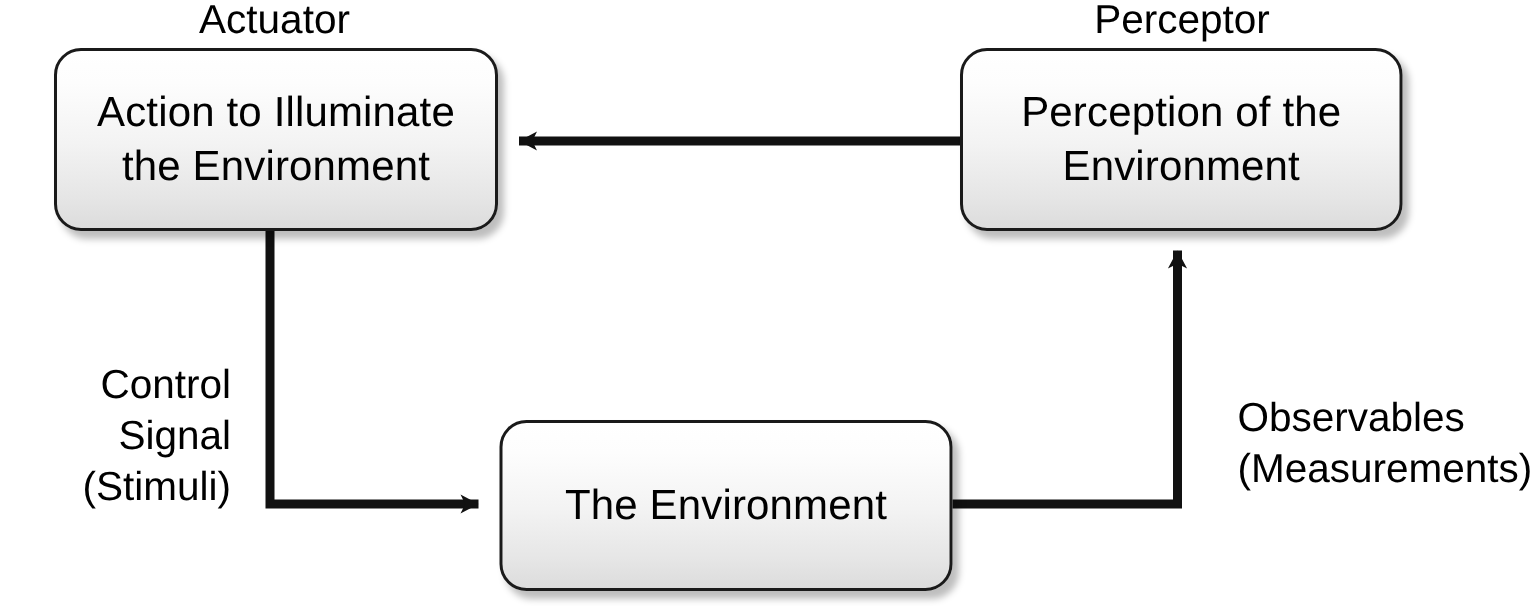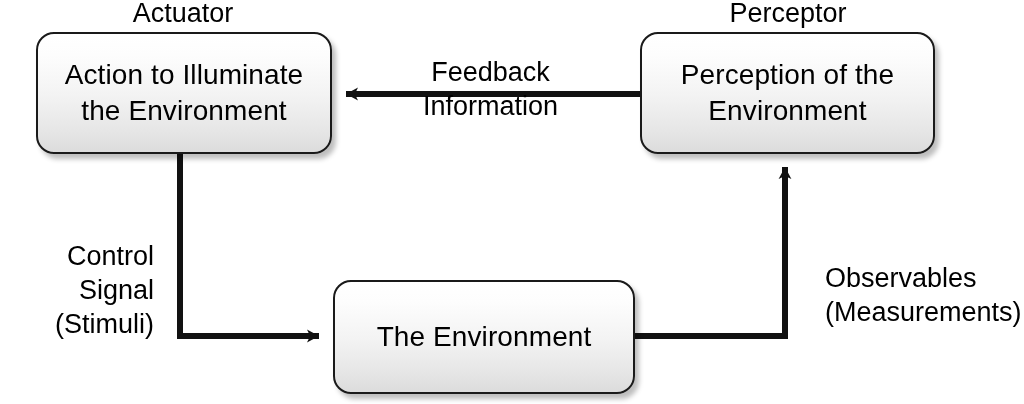--- a/index.html
+++ b/index.html
@@ -124,22 +124,20 @@
 
   <div class="node-box" style="left:8px; top:32px; width:296px; height:122px;">
     <span class="node-label">Action to Illuminate
 the Environment</span>
   </div>
 
   <div class="node-box" style="left:305px; top:280px; width:302px; height:114px;">
     <span class="node-label">The Environment</span>
   </div>
 
-  <div class="edge-label" style="left:330px; top:55px; width:265px;">Feedback
-Information</div>
 
   <div class="caption right" style="left:-4px; top:240px; width:130px;">Control
 Signal
 (Stimuli)</div>
 
   <div class="caption left" style="left:797px; top:262px; width:235px;">Observables
 (Measurements)</div>
 
 </div>
 

